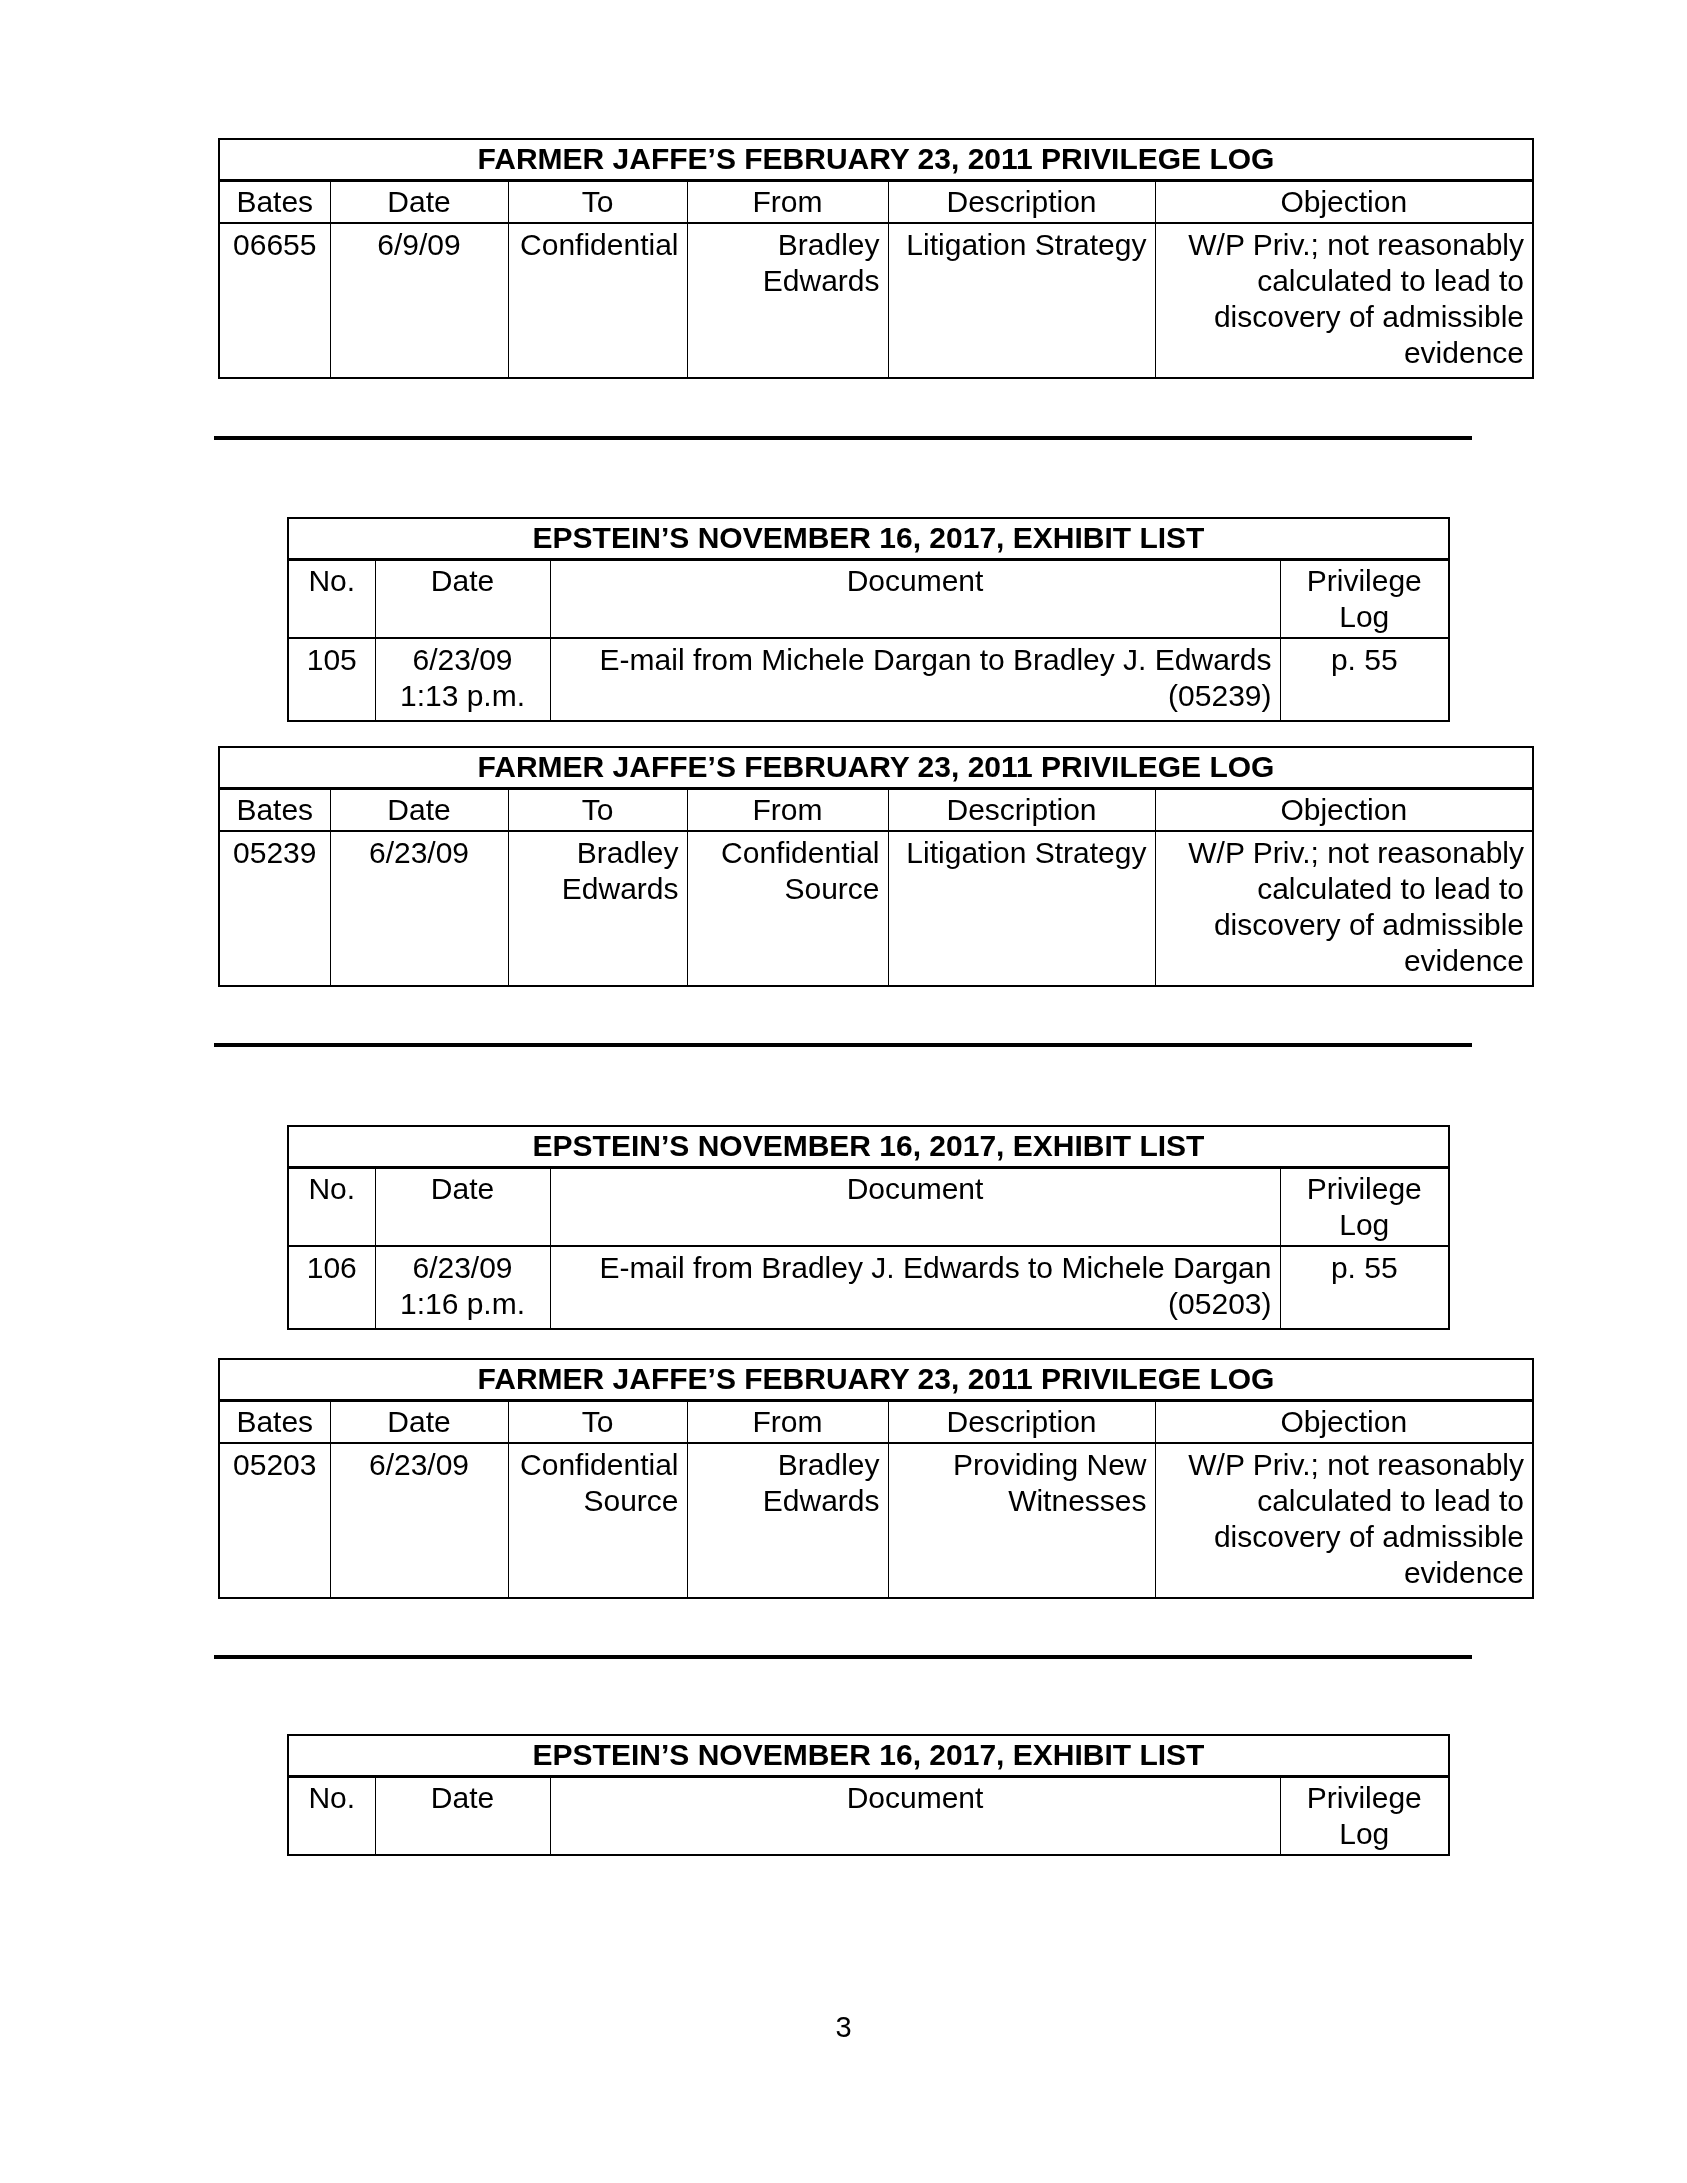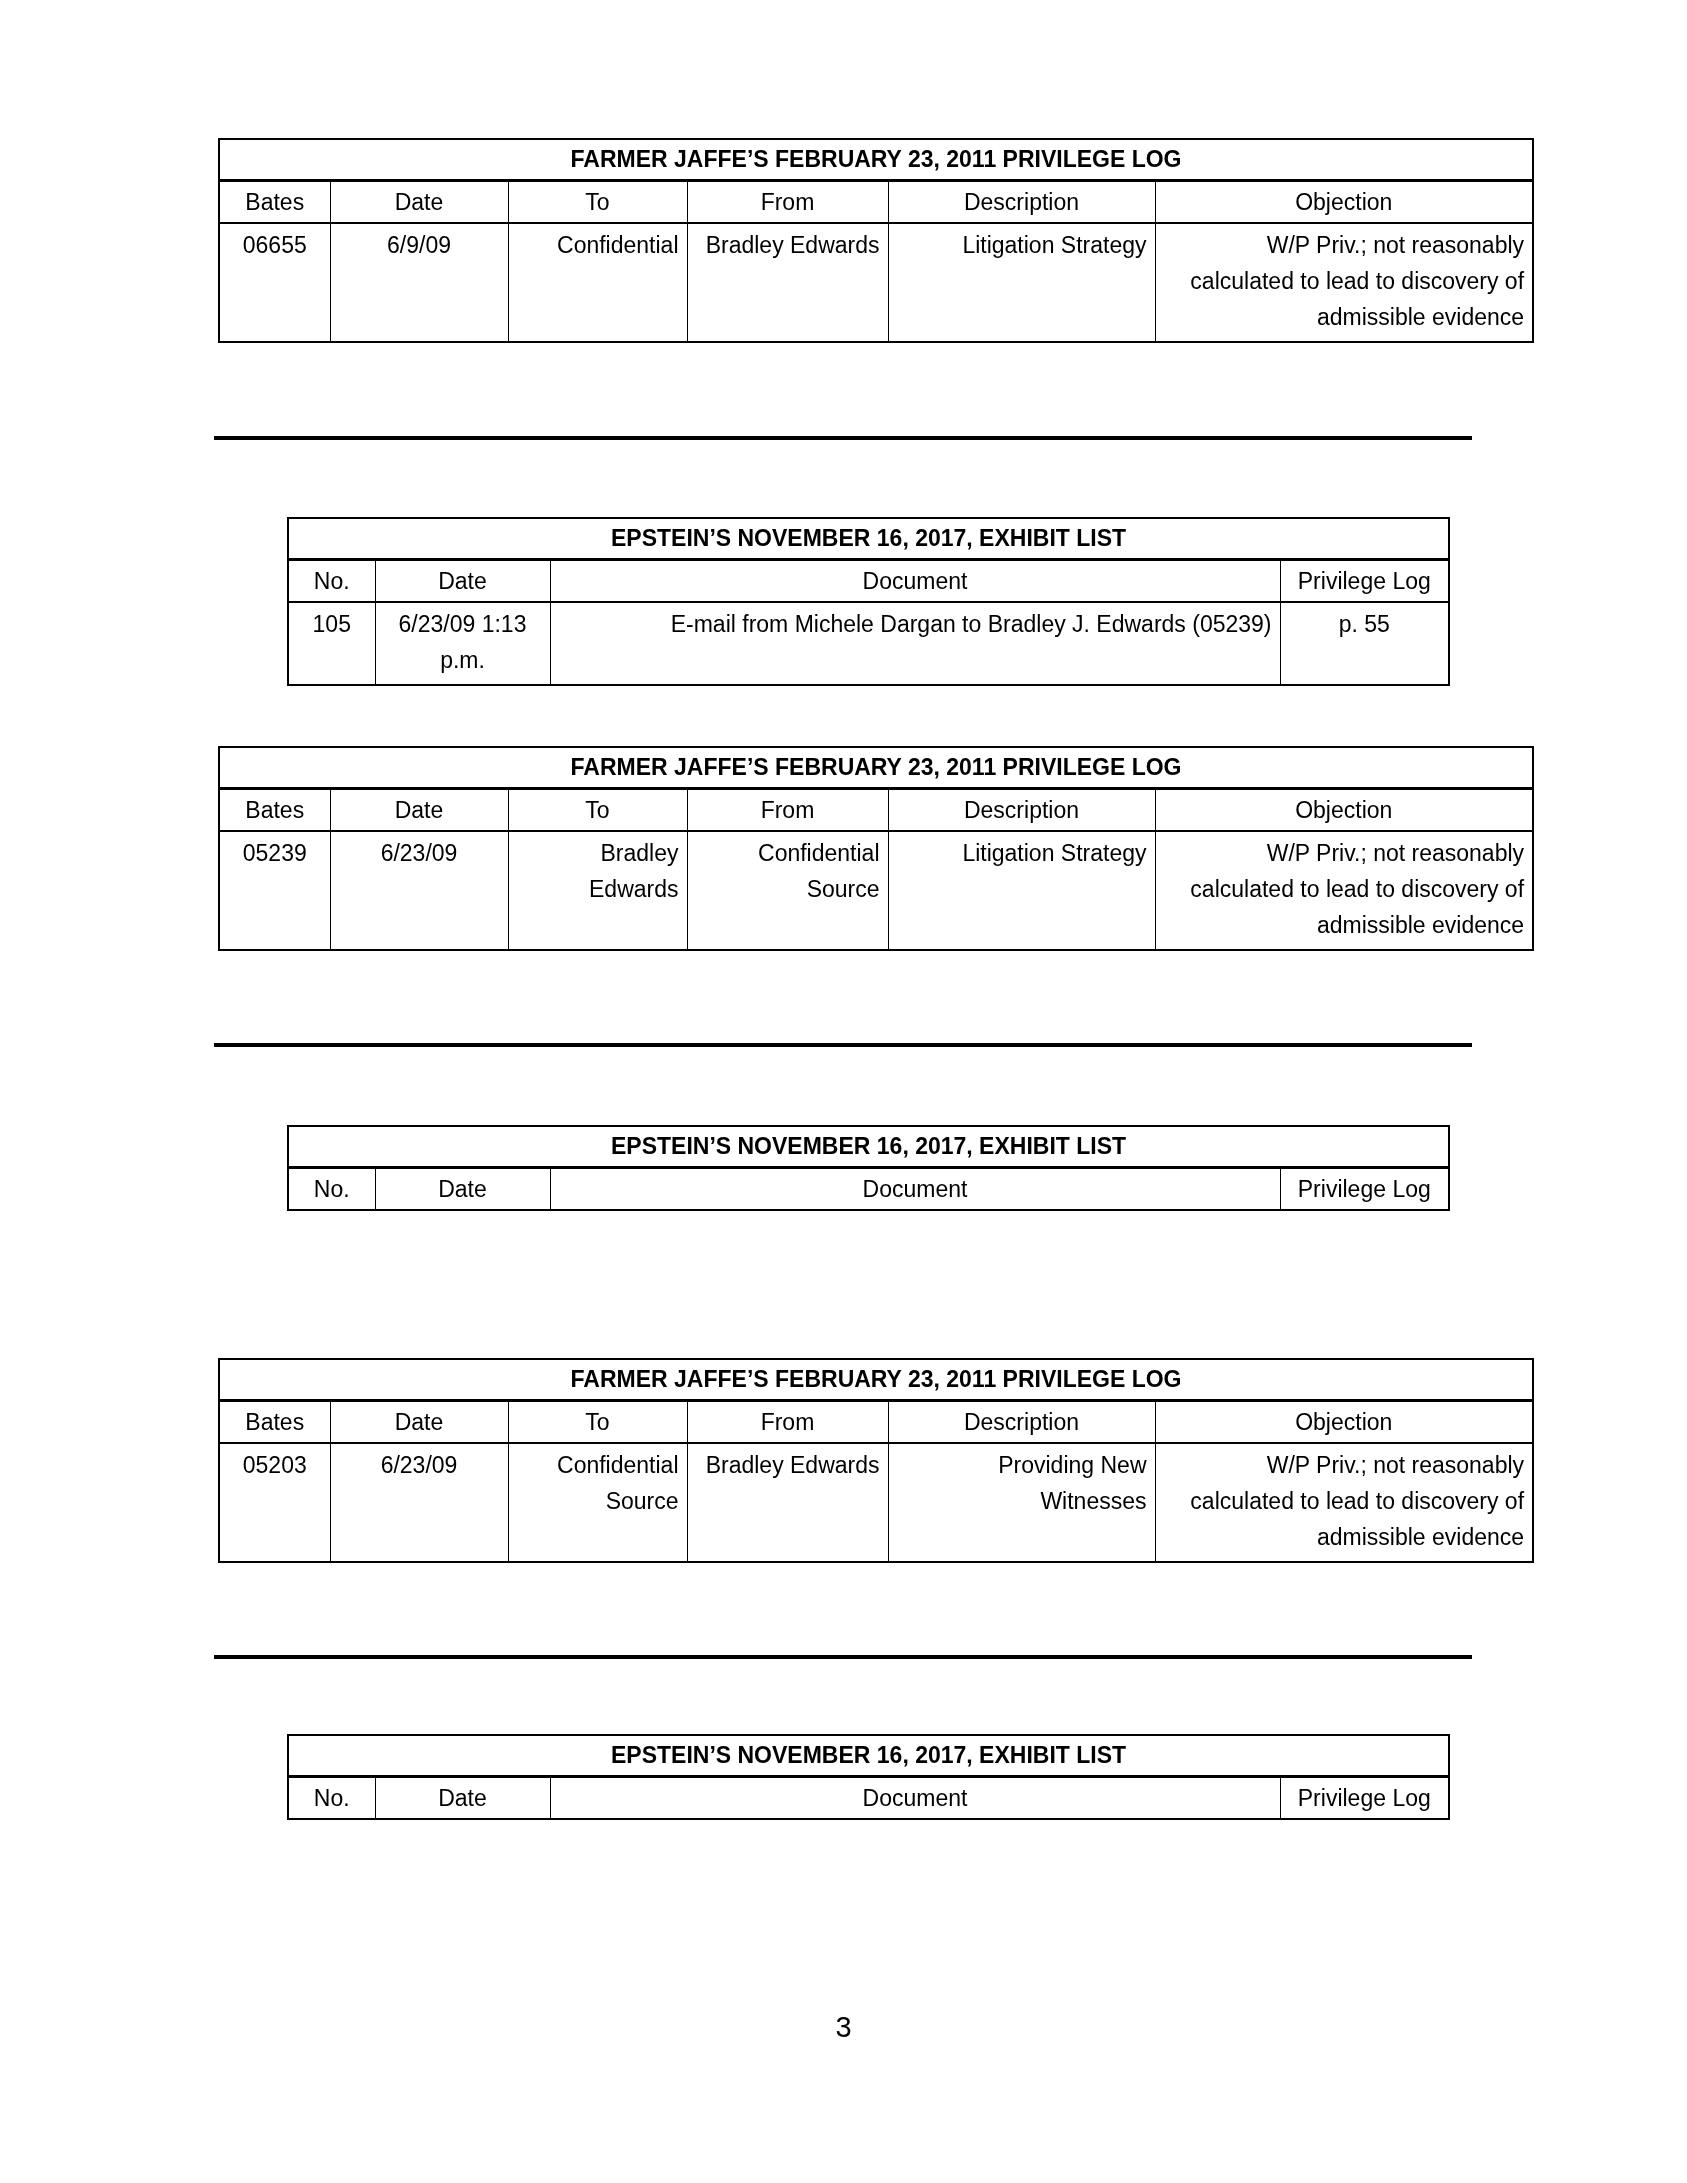--- a/index.html
+++ b/index.html
@@ -13,21 +13,21 @@
     position: relative;
     font-family: "Liberation Sans", sans-serif;
     color: #000000;
   }
   .doc-table {
     position: absolute;
     border-collapse: collapse;
     table-layout: fixed;
     background: #ffffff;
     border: 2.6px solid #000000;
-    font-size: 23px;
+    font-size: 30px;
     line-height: 36px;
   }
   .doc-table td {
     border: 1.3px solid #000000;
     overflow: hidden;
   }
   .title-cell {
     border-bottom: 3.3px solid #000000 !important;
     text-align: center;
     font-weight: 700;
@@ -174,20 +174,26 @@
   <tbody>
       <tr>
     <td class="title-cell" colspan="4">EPSTEIN’S NOVEMBER 16, 2017, EXHIBIT LIST</td>
   </tr>
   <tr>
     <td class="hcell">No.</td>
     <td class="hcell">Date</td>
     <td class="hcell">Document</td>
     <td class="hcell">Privilege Log</td>
   </tr>
+  <tr>
+    <td class="dcell ta-c">106</td>
+    <td class="dcell ta-c">6/23/09 1:16 p.m.</td>
+    <td class="dcell ta-l">E-mail from Bradley J. Edwards to Michele Dargan (05203)</td>
+    <td class="dcell ta-c">p. 55</td>
+  </tr>
 </tbody>
   </table>
 
 <table class="doc-table farmer" style="top:1358px;">
   <colgroup>
     <col style="width:111px">
       <col style="width:178px">
       <col style="width:179px">
     <col style="width:201px">
       <col style="width:267px">

